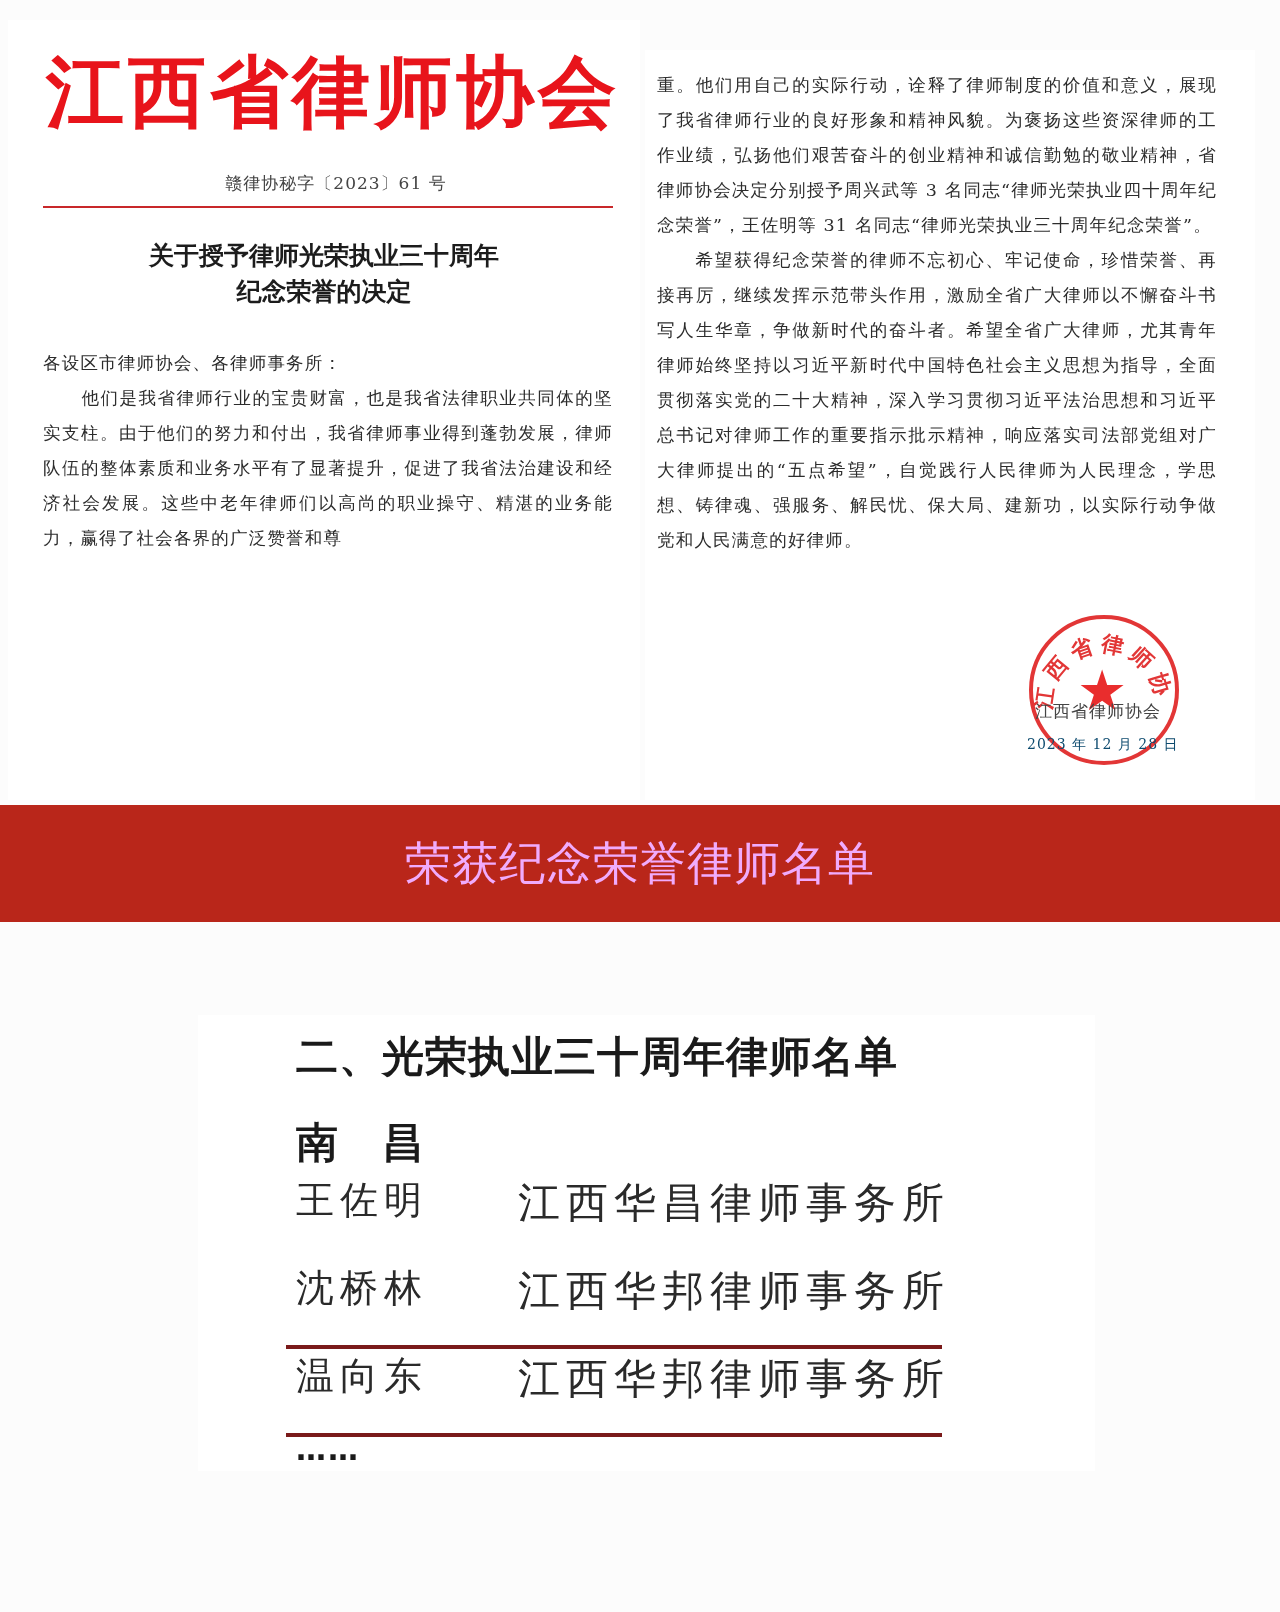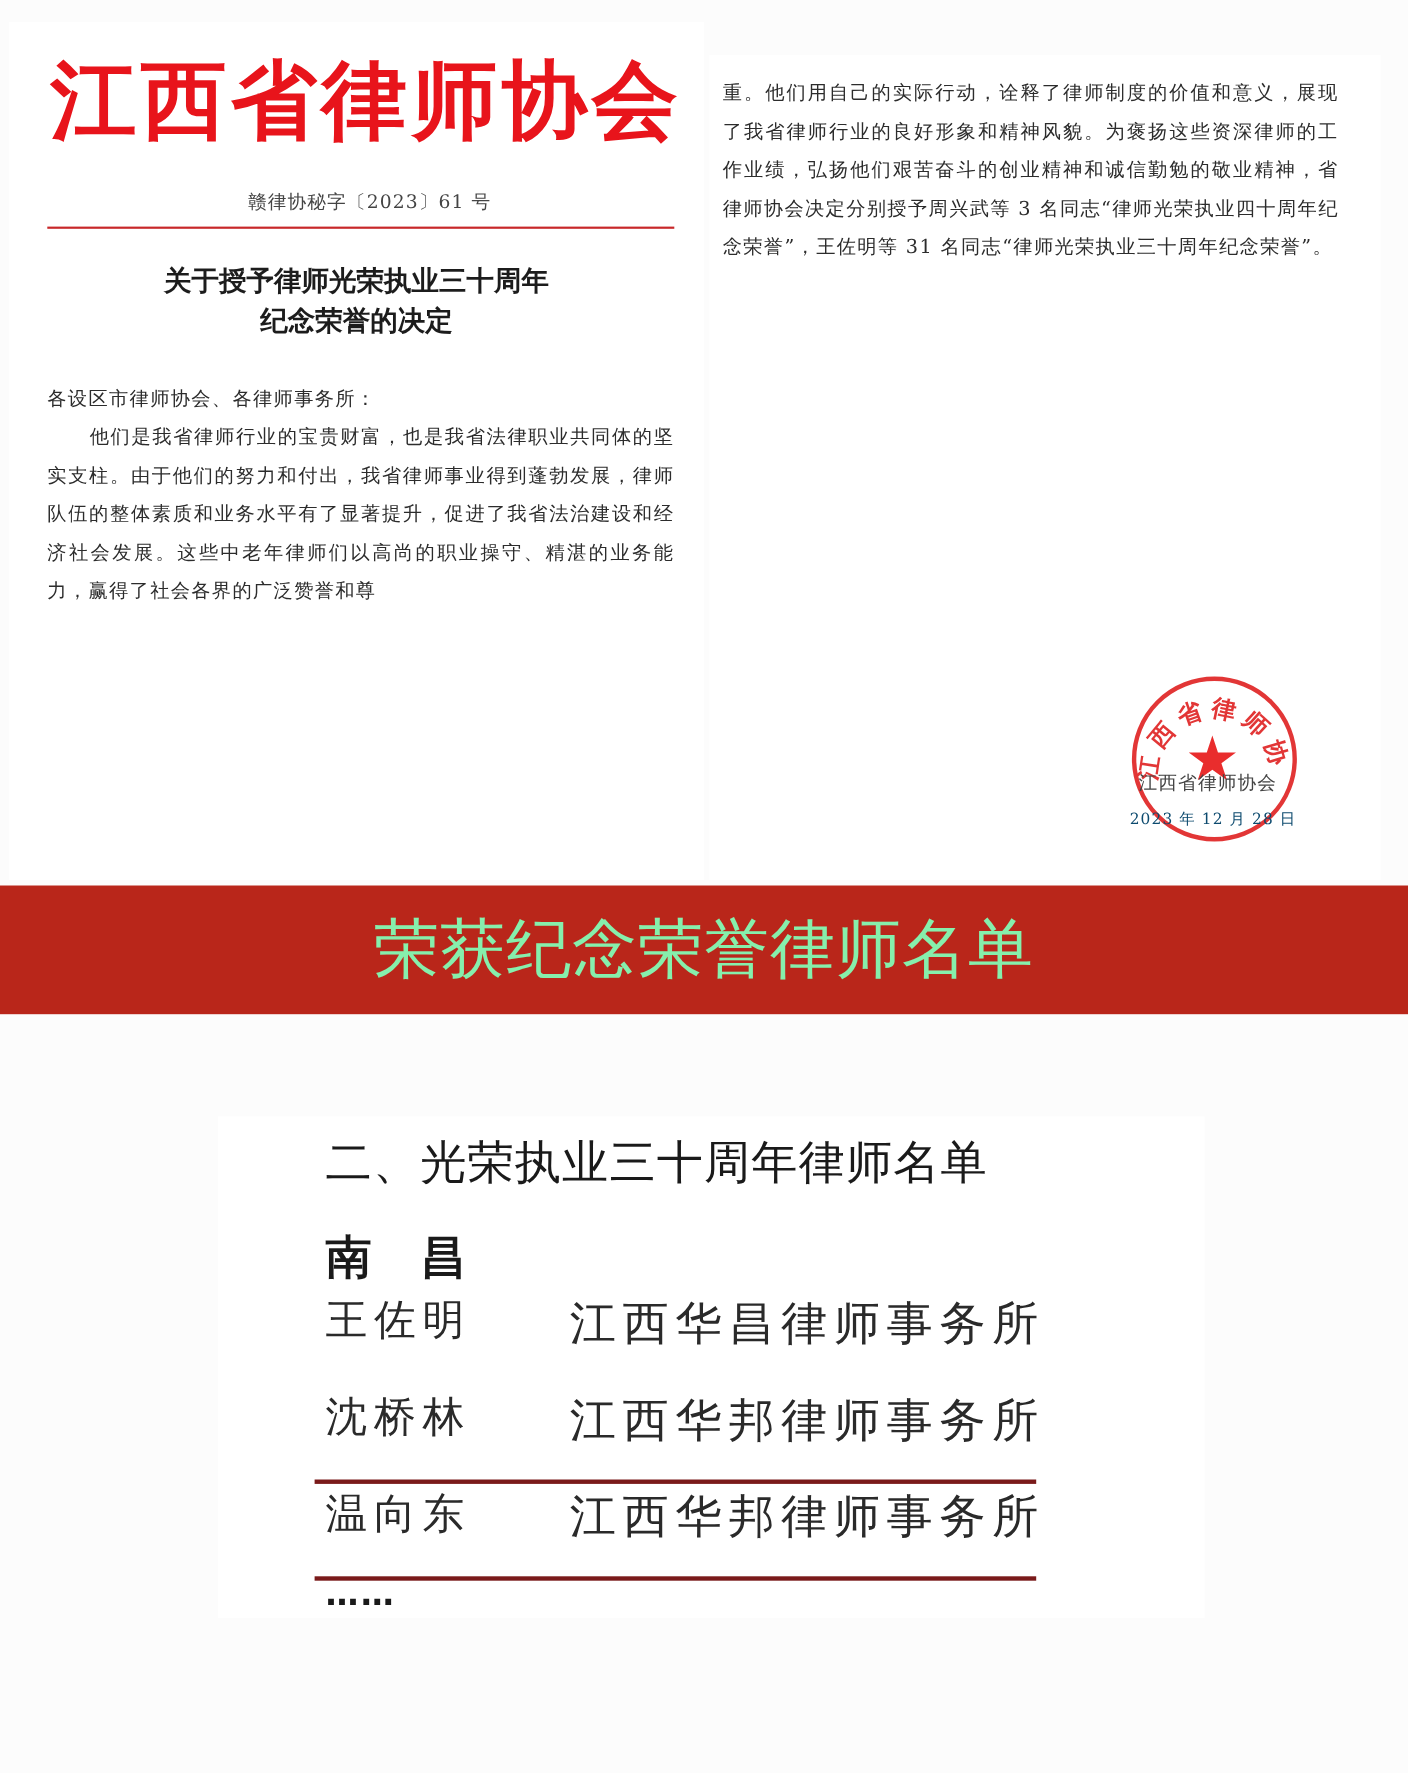--- a/index.html
+++ b/index.html
@@ -56,29 +56,29 @@
   }
   .sign-date {
     position: absolute; left: 382px; top: 686px; font-size: 14px; color: #0c4a6e; letter-spacing: 1px;
   }
 
   .banner {
     position: absolute; left: 0; top: 805px; width: 1280px; height: 117px;
     background: #b9261a; display: flex; align-items: center; justify-content: center;
   }
   .banner-text {
-    font-family: "DejaVu Sans", sans-serif; color: #86efac; font-size: 59px; letter-spacing: 1px;
+    font-family: "DejaVu Sans", sans-serif; color: #f0abfc; font-size: 46px; letter-spacing: 1px;
   }
 
   .list-panel {
     position: absolute; left: 198px; top: 1015px; width: 897px; height: 456px; background: #ffffff;
   }
   .list-heading {
     position: absolute; left: 98px; top: 14px; font-family: "DejaVu Sans", sans-serif;
-    font-size: 42px; font-weight: normal; color: #1a1a1a; letter-spacing: 1px;
+    font-size: 42px; font-weight: bold; color: #1a1a1a; letter-spacing: 1px;
   }
   .city {
     position: absolute; left: 98px; top: 100px; font-family: "DejaVu Sans", sans-serif;
     font-size: 42px; font-weight: bold; color: #1a1a1a; letter-spacing: 44px;
   }
   .row {
     position: absolute; left: 88px; width: 672px; height: 86px;
   }
   .row .name {
     position: absolute; left: 10px; top: 0; font-size: 38px; color: #2a2a2a; letter-spacing: 6px;
@@ -118,20 +118,21 @@
   </div>
   <div class="body-text">
     <p class="salutation">各设区市律师协会、各律师事务所：</p>
     <p class="para">他们是我省律师行业的宝贵财富，也是我省法律职业共同体的坚实支柱。由于他们的努力和付出，我省律师事业得到蓬勃发展，律师队伍的整体素质和业务水平有了显著提升，促进了我省法治建设和经济社会发展。这些中老年律师们以高尚的职业操守、精湛的业务能力，赢得了社会各界的广泛赞誉和尊</p>
   </div>
 </div>
 
 <div class="doc-right">
   <div class="body-text">
     <p>重。他们用自己的实际行动，诠释了律师制度的价值和意义，展现了我省律师行业的良好形象和精神风貌。为褒扬这些资深律师的工作业绩，弘扬他们艰苦奋斗的创业精神和诚信勤勉的敬业精神，省律师协会决定分别授予周兴武等 3 名同志“律师光荣执业四十周年纪念荣誉”，王佐明等 31 名同志“律师光荣执业三十周年纪念荣誉”。</p>
+    <p class="para">希望获得纪念荣誉的律师不忘初心、牢记使命，珍惜荣誉、再接再厉，继续发挥示范带头作用，激励全省广大律师以不懈奋斗书写人生华章，争做新时代的奋斗者。希望全省广大律师，尤其青年律师始终坚持以习近平新时代中国特色社会主义思想为指导，全面贯彻落实党的二十大精神，深入学习贯彻习近平法治思想和习近平总书记对律师工作的重要指示批示精神，响应落实司法部党组对广大律师提出的“五点希望”，自觉践行人民律师为人民理念，学思想、铸律魂、强服务、解民忧、保大局、建新功，以实际行动争做党和人民满意的好律师。</p>
   </div>
   <div class="stamp">
     <svg class="stamp-arc" viewBox="0 0 142 142">
       <defs>
         <path id="arc" d="M 20 95 A 52 52 0 1 1 122 95"></path>
       </defs>
       <text font-size="22" fill="#e02525" font-weight="bold" font-family="DejaVu Serif, serif" letter-spacing="6">
         <textPath href="#arc" startOffset="4">江西省律师协会</textPath>
       </text>
     </svg>

